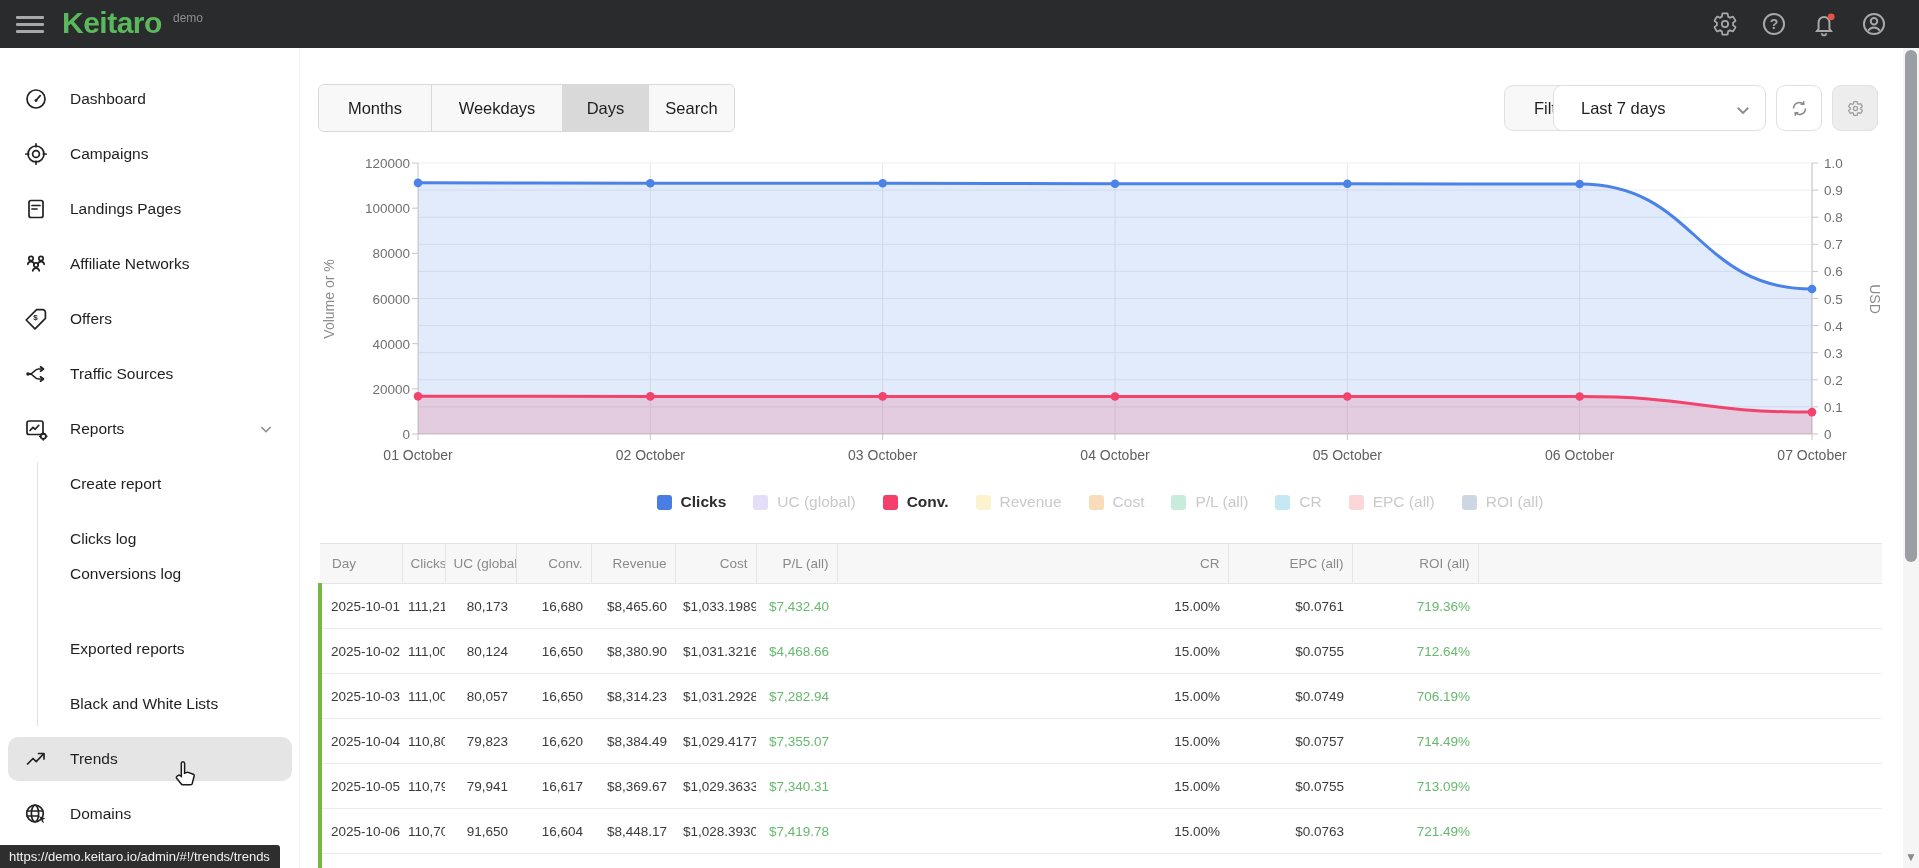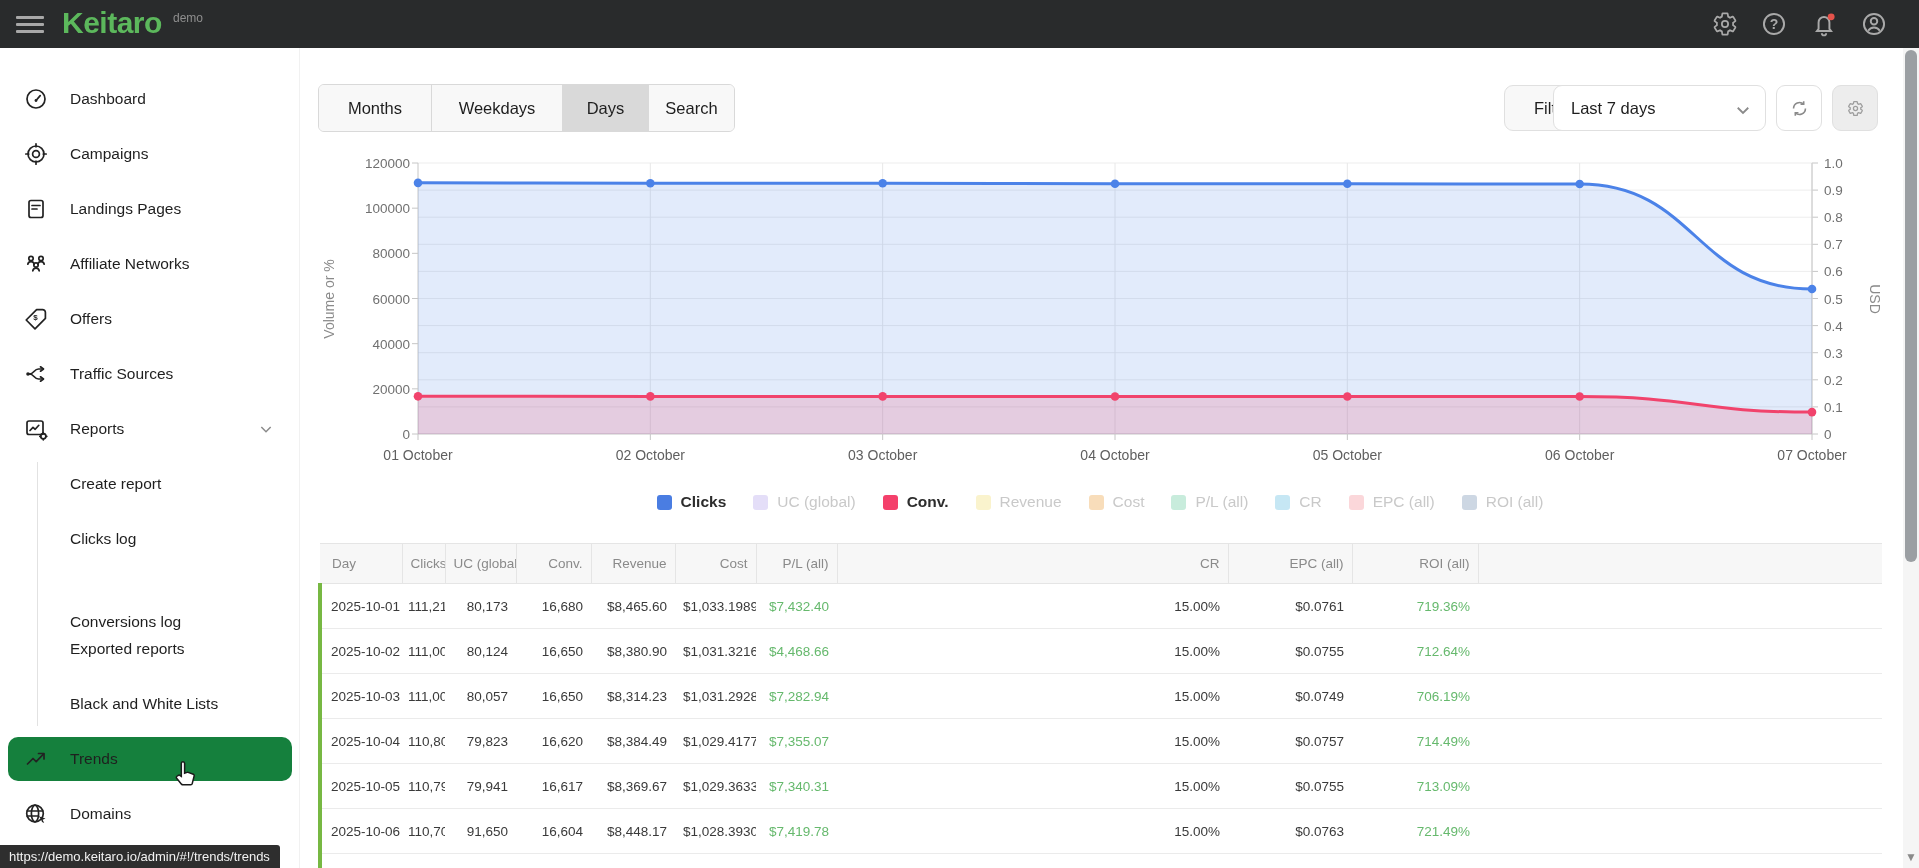--- a/index.html
+++ b/index.html
@@ -15,35 +15,35 @@
   .env { position:absolute; left:173px; top:11px; font-size:12px; color:#8e8e8e; }
   .searchbox { position:absolute; left:735px; top:9px; width:477px; height:31px; background:#3e4041; border-radius:4px; display:flex; align-items:center; }
   .searchbox svg { margin:0 10px 0 12px; flex:0 0 auto; }
   .searchbox input { background:transparent; border:none; outline:none; color:#cfcfcf; font-size:15px; width:380px; font-family:inherit; }
   .searchbox input::placeholder { color:#9a9a9a; }
   .tb-icon { position:absolute; top:11px; width:26px; height:26px; cursor:pointer; }
 
   
   .sidebar { position:absolute; left:0; top:48px; width:300px; height:820px; background:#fff; border-right:1px solid #f1f1f1;text-align:right; }
   .side-item { position:absolute; left:8px; width:284px; height:44px; border-radius:10px; display:flex; align-items:center; cursor:pointer; }
-  .side-item.active { background:#15803d; }
+  .side-item.active { background:#e5e5e5; }
   .side-item .sicon { position:absolute; left:16px; top:10px; width:24px; height:24px; }
   .side-item .slabel { position:absolute; left:62px; font-size:15.5px; color:#1f1f1f; white-space:nowrap; }
   .side-item .chev { position:absolute; right:18px; top:14px; }
   .guide { position:absolute; left:37px; top:414px; width:1px; height:264px; background:#e2e2e2; }
 
   
   .tabgroup { position:absolute; left:318px; top:84px; height:48px; display:flex; border:1px solid #d9d9d9; border-radius:6px; overflow:hidden; background:#f8f8f8; }
   .tab { height:100%; display:flex; align-items:center; justify-content:center; font-size:16.5px; color:#1e1e1e; border-right:1px solid #d9d9d9; cursor:pointer; background:#f8f8f8; }
   .tab:last-child { border-right:none; }
   .tab.active { background:#d9d9d9; }
   .btn { position:absolute; top:85px; height:46px; border:1px solid #e0e0e0; border-radius:9px; background:#f8f8f8; display:flex; align-items:center; justify-content:center; font-size:16.5px; color:#1e1e1e; cursor:pointer; }
   .btn.white { background:#fff; }
   .select { position:absolute; left:1553px; top:85px; width:213px; height:46px; border:1px solid #e0e0e0; border-radius:9px; background:#fff; display:flex; align-items:center; cursor:pointer; }
-  .select .val { margin-left:17px; font-size:16.5px; color:#1e1e1e; }
+  .select .val { margin-left:27px; font-size:16.5px; color:#1e1e1e; }
   .select svg { position:absolute; right:13px; top:15px; }
 
   
   #chart { position:absolute; left:318px; top:150px; }
 
   
   .legend { position:absolute; left:318px; top:487px; width:1564px; height:30px; display:flex; align-items:center; justify-content:center; gap:27px; }
   .legend-item { display:flex; align-items:center; cursor:pointer; }
   .legend-item .sw { width:15px; height:15px; border-radius:3px; margin-right:9px; flex:0 0 auto; }
   .legend-item .lb { font-size:15.5px; color:#2d2d2d; font-weight:bold; white-space:nowrap; }
@@ -162,21 +162,21 @@
           <svg class="chev" width="16" height="16" viewBox="0 0 24 24" fill="none" stroke="#8a8a8a" stroke-width="2.2">
             <path d="M5 9l7 7 7-7"></path>
           </svg>
         </div>
         <div class="side-item" style="top: 414px;">
           <span class="slabel">Create report</span>
         </div>
         <div class="side-item" style="top: 469px;">
           <span class="slabel">Clicks log</span>
         </div>
-        <div class="side-item" style="top: 552px;">
+        <div class="side-item" style="top: 504px;">
           <span class="slabel">Conversions log</span>
         </div>
         <div class="side-item" style="top: 579px;">
           <span class="slabel">Exported reports</span>
         </div>
         <div class="side-item" style="top: 634px;">
           <span class="slabel">Black and White Lists</span>
         </div>
         <div class="side-item active" style="top: 689px;">
           <svg class="sicon" viewBox="0 0 24 24" fill="none" stroke="#222" stroke-width="1.7" stroke-linecap="round" stroke-linejoin="round">

